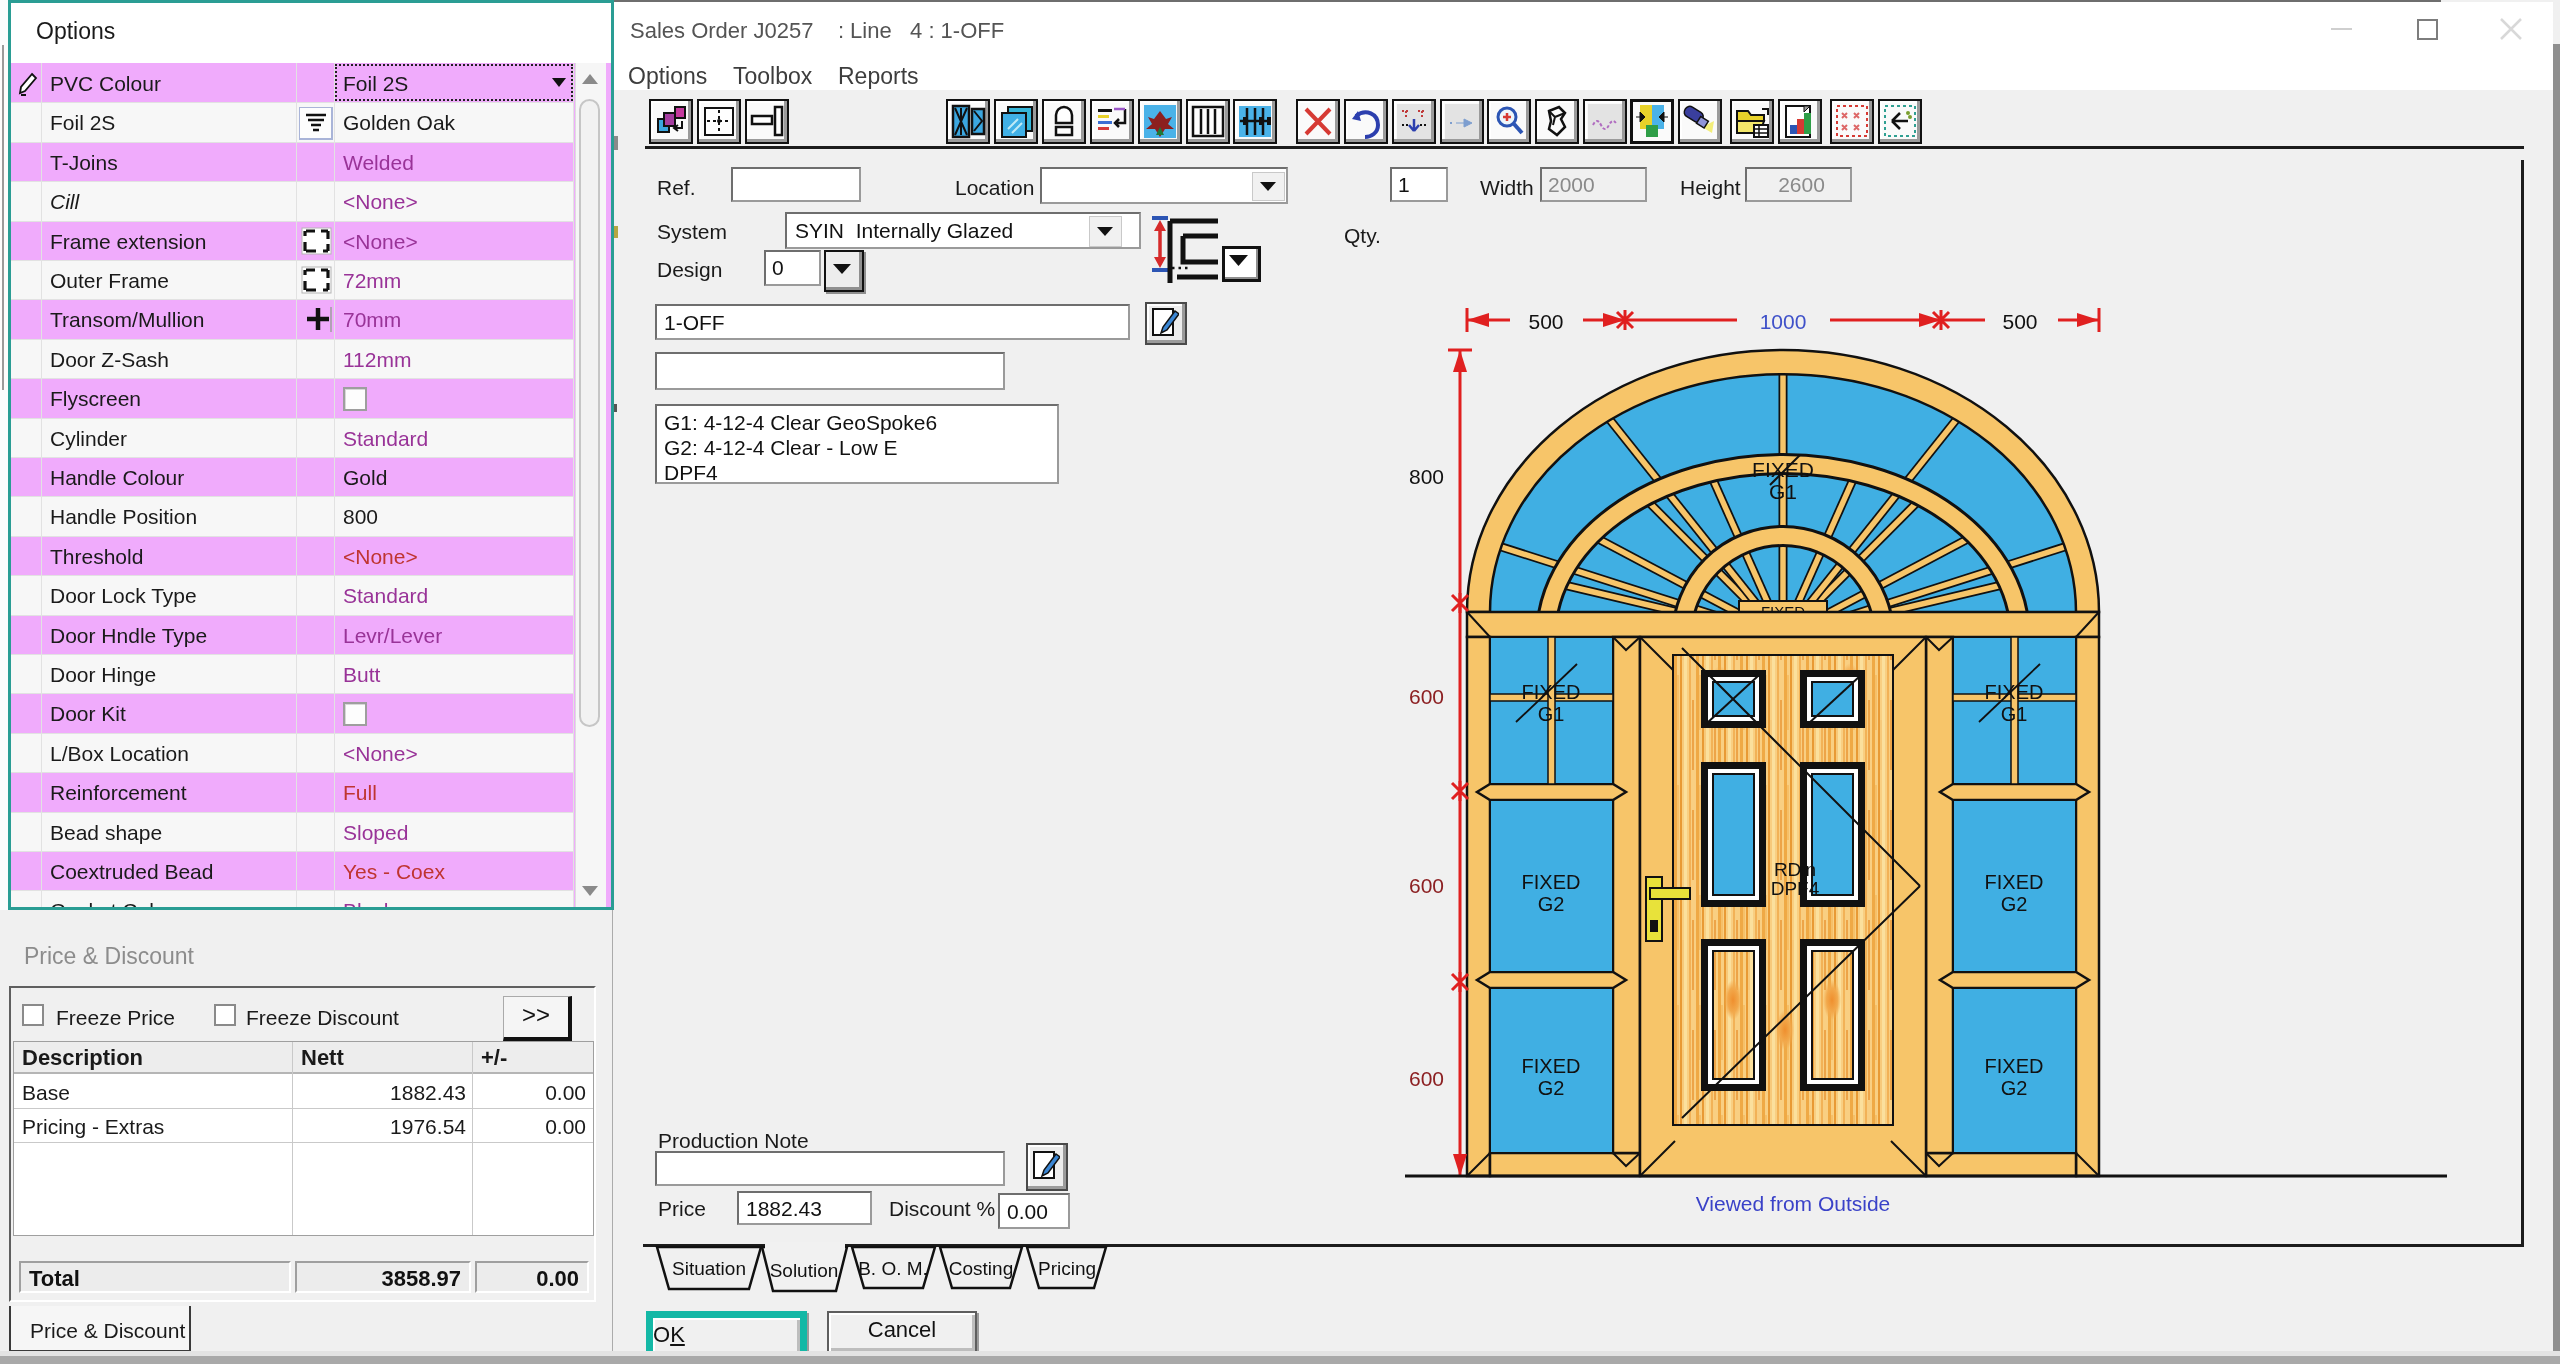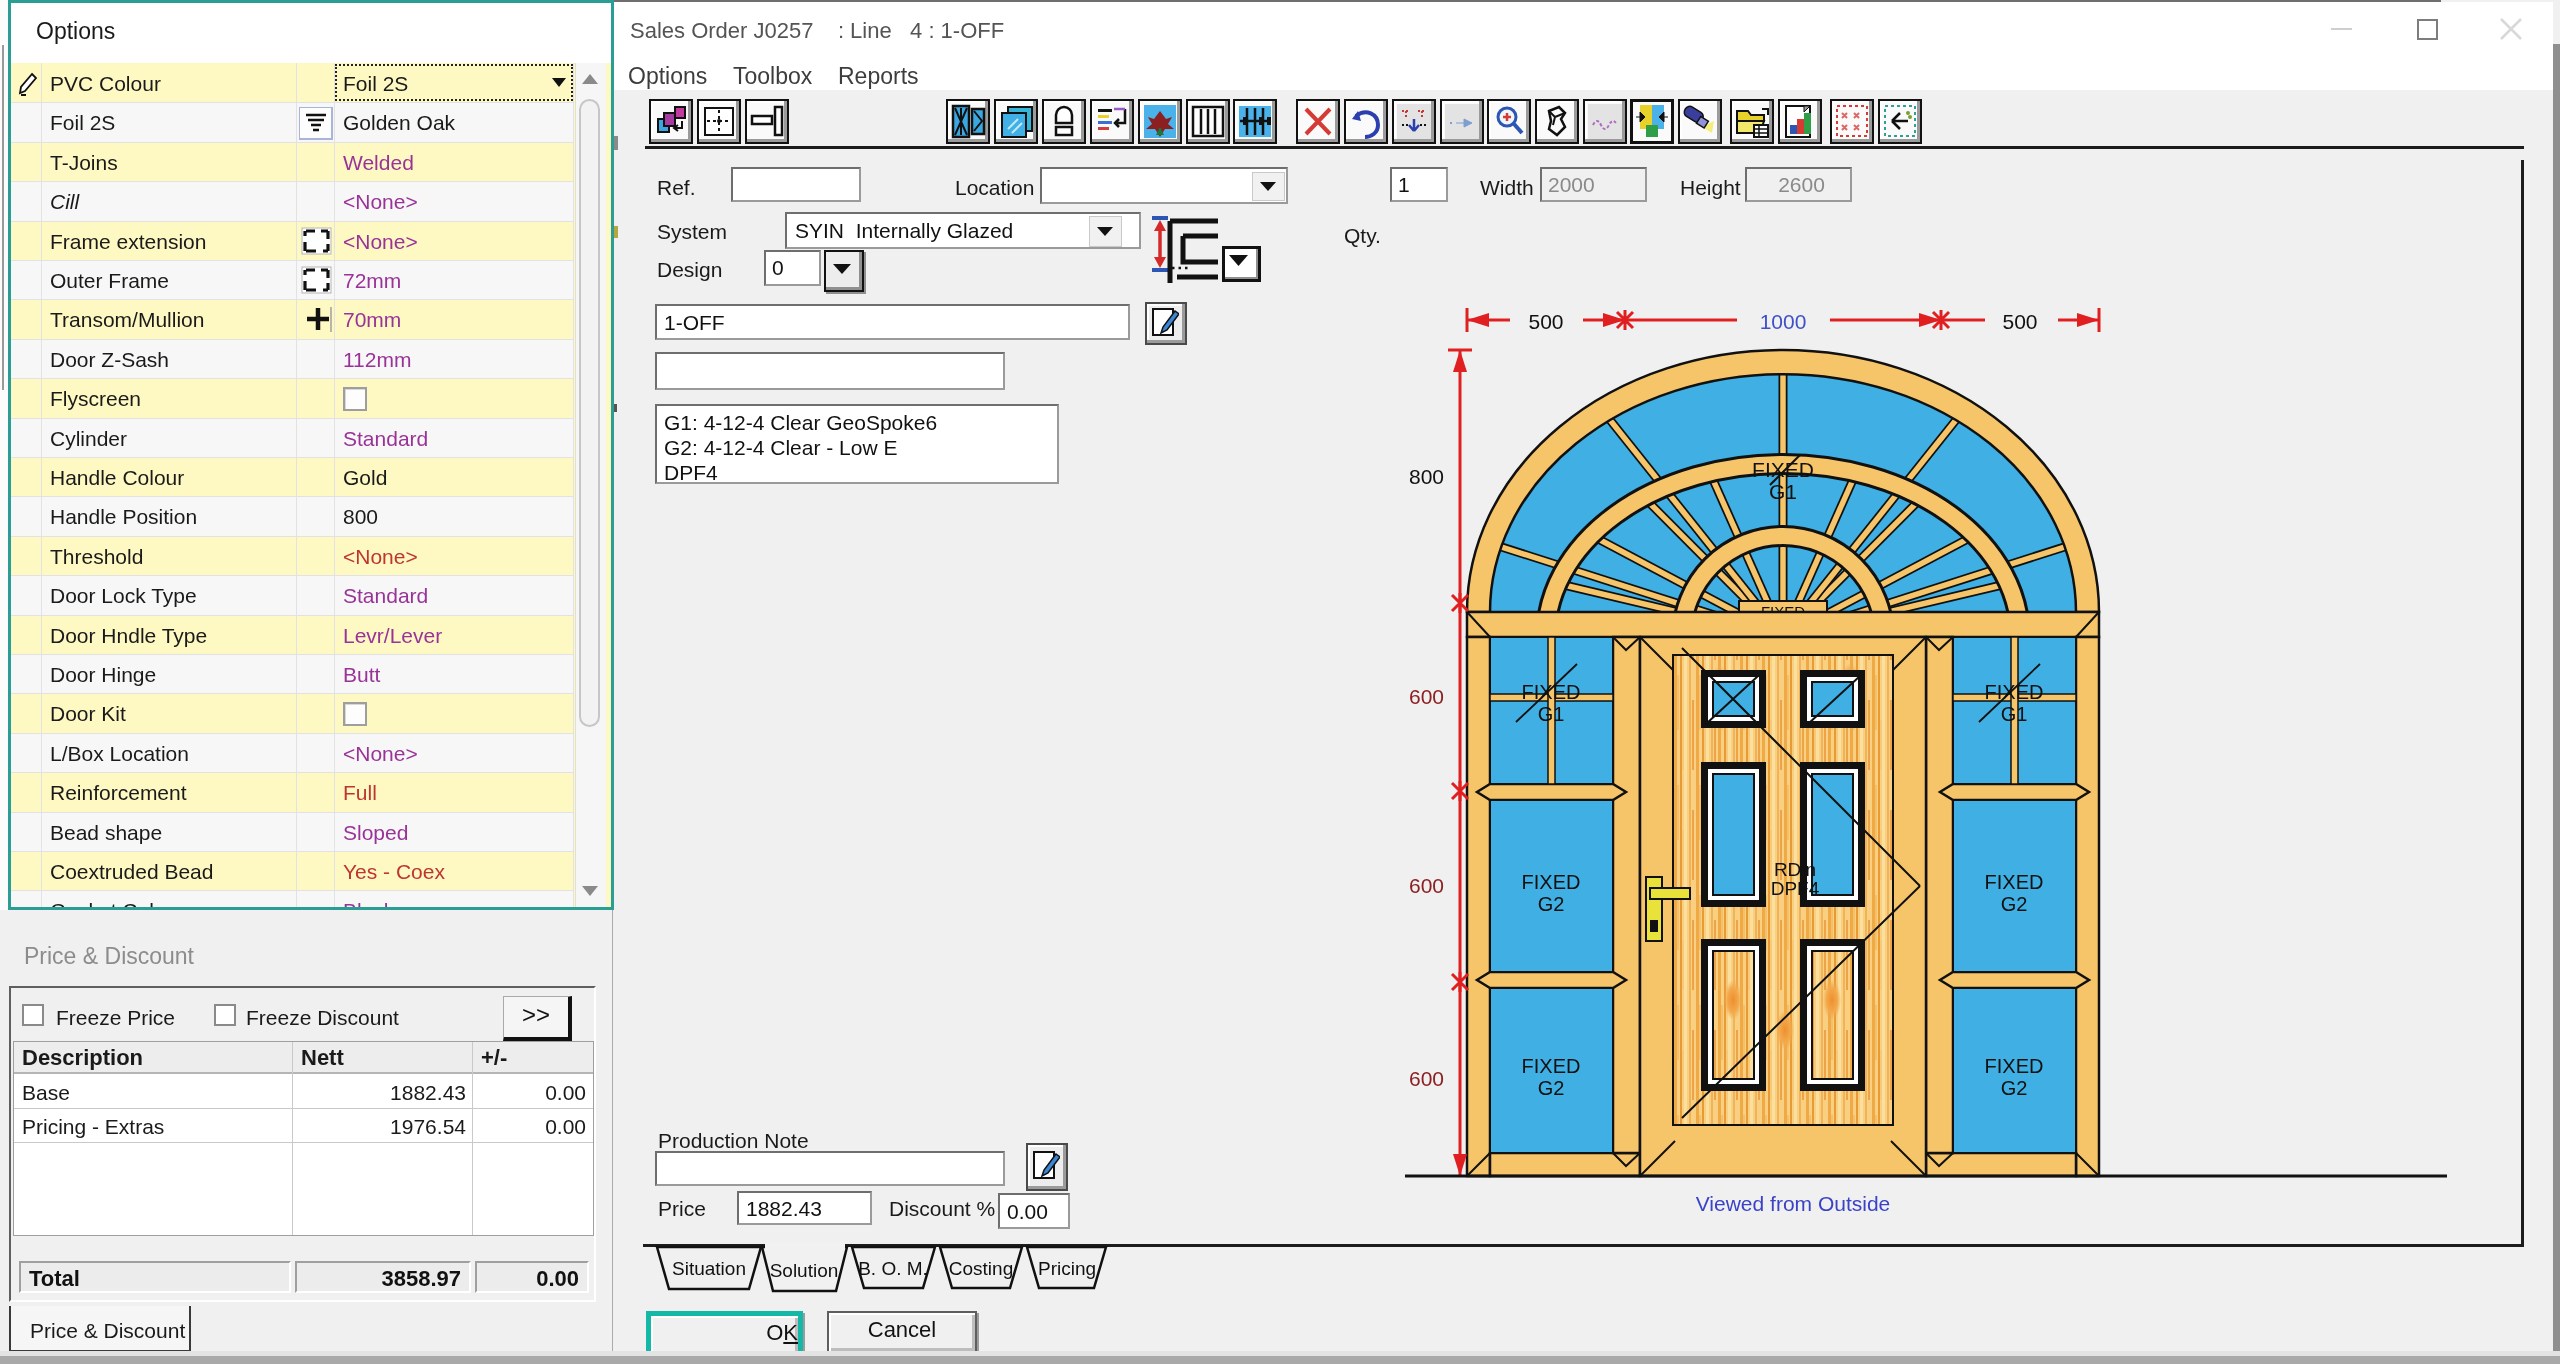--- a/index.html
+++ b/index.html
@@ -458,32 +458,32 @@
     <path d="M384 7 h79 l-12 41 h-55 z"></path>
     <path d="M119 7 h85 l-11 44 h-63 z" fill="#f1f1f1"></path>
   </g>
   <rect x="122" y="2" width="80" height="7" fill="#f1f1f1"></rect>
   <text x="66" y="35" font-size="19" fill="#111" text-anchor="middle">Situation</text>
   <text x="161" y="37" font-size="19" fill="#111" text-anchor="middle">Solution</text>
   <text x="250" y="35" font-size="19" fill="#111" text-anchor="middle">B. O. M.</text>
   <text x="338" y="35" font-size="19" fill="#111" text-anchor="middle">Costing</text>
   <text x="424" y="35" font-size="19" fill="#111" text-anchor="middle">Pricing</text>
 </svg>
-<div class="abs" style="left:646px;top:1311px;width:147px;height:38px;background:#f0f0f0;border:5px solid #14b8a6;box-shadow:inset 2px 2px 0 #fff, inset -3px -3px 0 #bdbdbd, 2px 2px 0 #9b9b9b;text-align:right;font-size:22px;line-height:34px;">O<span style="text-decoration:underline;">K</span></div>
+<div class="abs" style="left:646px;top:1311px;width:147px;height:38px;background:#f0f0f0;border:7px solid #14b8a6;box-shadow:inset 2px 2px 0 #fff, inset -3px -3px 0 #bdbdbd, 2px 2px 0 #9b9b9b;text-align:left;font-size:22px;line-height:34px;">O<span style="text-decoration:underline;">K</span></div>
 <div class="abs" style="left:827px;top:1311px;width:146px;height:38px;background:#f0f0f0;border:2px solid #5e5e5e;box-shadow:inset 2px 2px 0 #fff, inset -3px -3px 0 #bdbdbd, 2px 2px 0 #9b9b9b;text-align:center;font-size:22px;line-height:34px;">Cancel</div>
 
 <div class="abs" style="left:0;top:0;width:8px;height:910px;background:#fcfcfc;"></div>
 <div class="abs" style="left:2px;top:45px;width:2px;height:345px;background:#9a9a9a;"></div>
 <div class="abs" style="left:612px;top:136px;width:6px;height:14px;background:#8a8a8a;"></div>
 <div class="abs" style="left:613px;top:226px;width:5px;height:12px;background:#b5a642;"></div>
 <div class="abs" style="left:612px;top:404px;width:5px;height:8px;background:#555;"></div>
 
 <div class="abs" style="left:8px;top:0px;width:606px;height:910px;background:#fff;border:3px solid #2a9d94;box-sizing:border-box;"></div>
 <div class="lbl" style="left:36px;top:20px;font-size:23px;color:#1a1a1a;">Options</div>
-<div class="abs" style="left:11px;top:63px;width:600px;height:844px;background:#fef9c3;overflow:hidden;">
+<div class="abs" style="left:11px;top:63px;width:600px;height:844px;background:#f0abfc;overflow:hidden;">
   <div class="abs" style="left:0;top:39px;width:562px;height:40px;background:#f7f7f7;"></div>
   <div class="abs" style="left:0;top:118px;width:562px;height:40px;background:#f7f7f7;"></div>
   <div class="abs" style="left:0;top:197px;width:562px;height:40px;background:#f7f7f7;"></div>
   <div class="abs" style="left:0;top:276px;width:562px;height:40px;background:#f7f7f7;"></div>
   <div class="abs" style="left:0;top:355px;width:562px;height:40px;background:#f7f7f7;"></div>
   <div class="abs" style="left:0;top:433px;width:562px;height:40px;background:#f7f7f7;"></div>
   <div class="abs" style="left:0;top:512px;width:562px;height:40px;background:#f7f7f7;"></div>
   <div class="abs" style="left:0;top:591px;width:562px;height:40px;background:#f7f7f7;"></div>
   <div class="abs" style="left:0;top:670px;width:562px;height:40px;background:#f7f7f7;"></div>
   <div class="abs" style="left:0;top:749px;width:562px;height:40px;background:#f7f7f7;"></div>

